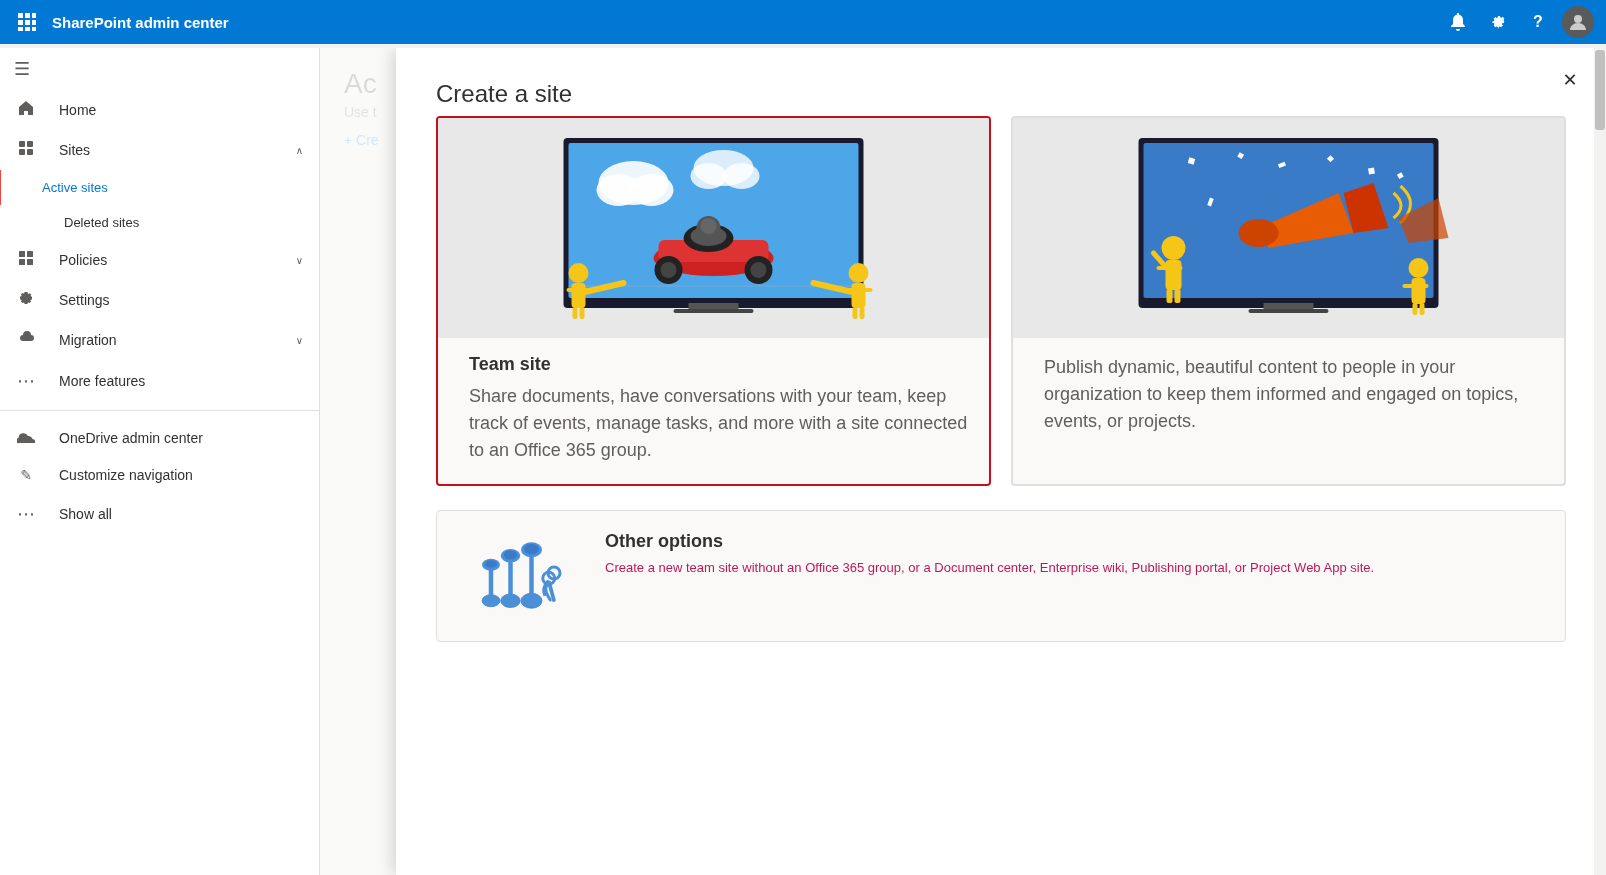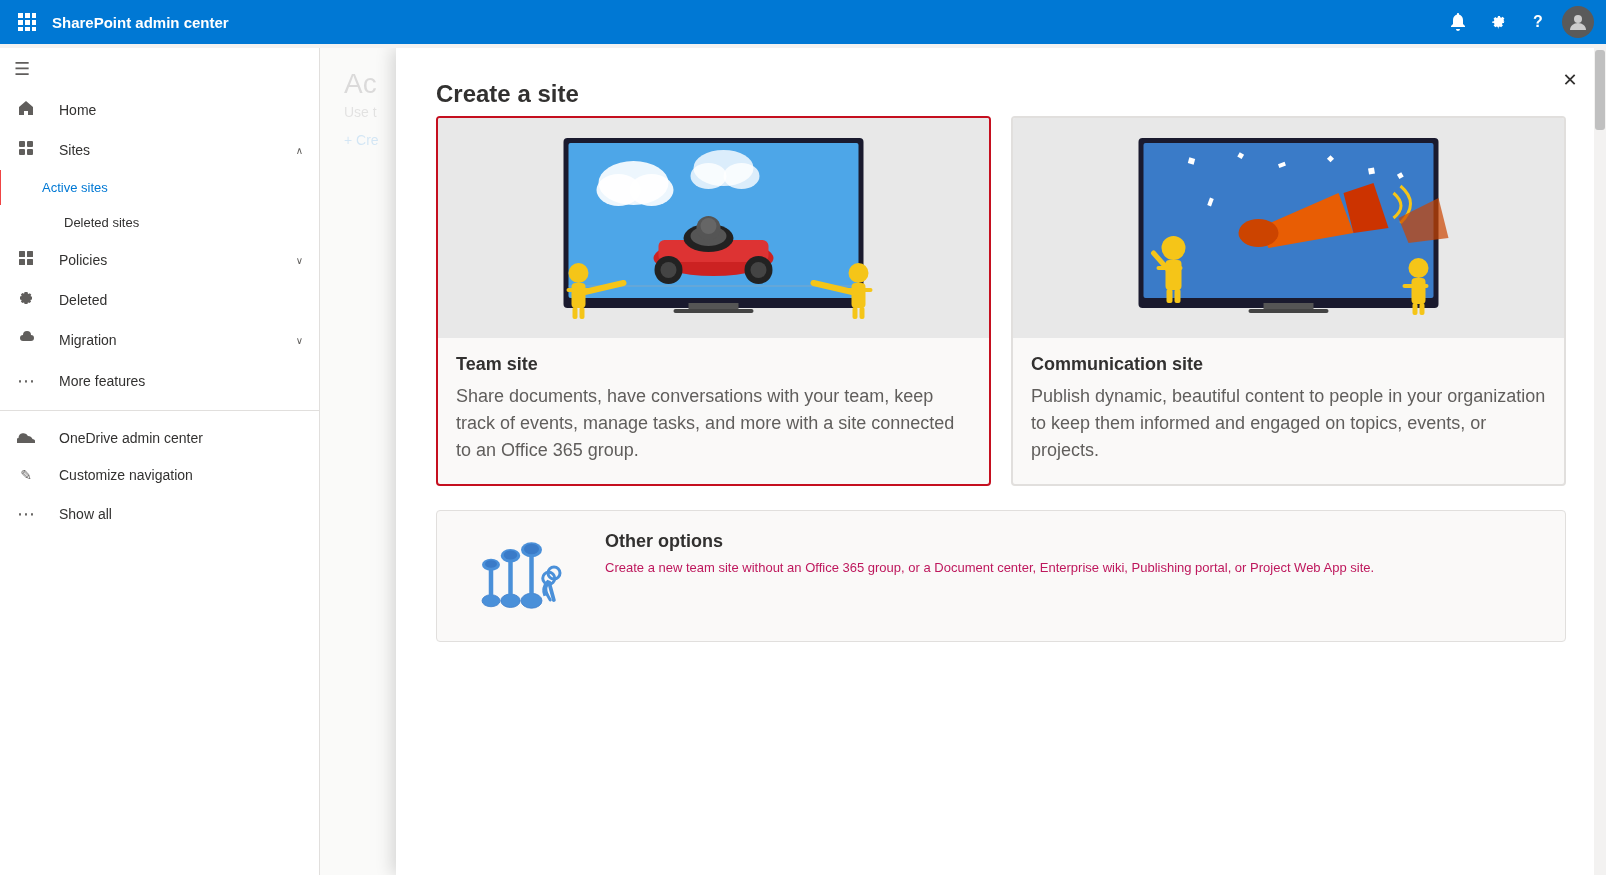--- a/index.html
+++ b/index.html
@@ -163,21 +163,21 @@
       cursor: pointer;
       color: #323130;
       width: 32px; height: 32px;
       display: flex; align-items: center; justify-content: center;
     }
     .modal-body {
       padding: 32px 40px;
     }
     .modal-title {
       font-size: 24px;
-      font-weight: 700;
+      font-weight: 400;
       color: #323130;
       margin-bottom: 8px;
     }
     .modal-subtitle {
       font-size: 14px;
       color: #605e5c;
       margin-bottom: 28px;
     }
 
     
@@ -201,20 +201,21 @@
       width: 100%;
       height: 220px;
       background: #e8e8e8;
       display: flex;
       align-items: center;
       justify-content: center;
       overflow: hidden;
     }
     .site-card-info {
       padding: 16px 18px 20px;
+      margin-left: 13px;
     }
     .site-card-title {
       font-size: 18px;
       font-weight: 600;
       color: #323130;
       margin-bottom: 8px;
     }
     .site-card-desc {
       font-size: 18px;
       color: #605e5c;
@@ -373,21 +374,21 @@
     <span>Policies</span>
     <span class="sidebar-chevron">∨</span>
   </div>
 
   <div class="sidebar-item">
     <span class="sidebar-section-icon">
       <svg width="16" height="16" viewBox="0 0 16 16" fill="#605e5c">
         <path d="M8 5a3 3 0 100 6A3 3 0 008 5zm6.2 1.8l-1.2-.2c-.1-.3-.2-.6-.4-.9l.7-1-1.5-1.5-1 .7c-.3-.2-.6-.3-.9-.4L9.5 2h-3l-.2 1.2c-.3.1-.6.2-.9.4l-1-.7-1.5 1.5.7 1c-.2.3-.3.6-.4.9L2 6.5v3l1.2.2c.1.3.2.6.4.9l-.7 1 1.5 1.5 1-.7c.3.2.6.3.9.4l.2 1.2h3l.2-1.2c.3-.1.6-.2.9-.4l1 .7 1.5-1.5-.7-1c.2-.3.3-.6.4-.9l1.2-.2v-3z"></path>
       </svg>
     </span>
-    <span>Deleted</span>
+    <span>Settings</span>
   </div>
 
   <div class="sidebar-item">
     <span class="sidebar-section-icon">
       <svg width="16" height="16" viewBox="0 0 16 16" fill="#605e5c">
         <path d="M13 5a4 4 0 00-8 0 3 3 0 000 6h8a3 3 0 000-6z"></path>
       </svg>
     </span>
     <span>Migration</span>
     <span class="sidebar-chevron">∨</span>
@@ -543,21 +544,20 @@
                 <rect x="354" y="185" width="5" height="12" rx="2" fill="#f5c518"></rect>
                 <rect x="361" y="185" width="5" height="12" rx="2" fill="#f5c518"></rect>
 
                 <rect x="205" y="185" width="50" height="6" fill="#555"></rect>
                 <rect x="190" y="191" width="80" height="4" rx="2" fill="#444"></rect>
 
                 <path d="M340 100 L380 80 L390 120 L350 125 Z" fill="#cc4400" opacity="0.7"></path>
               </svg>
             </div>
             <div class="site-card-info">
-              <div class="site-card-title">Communication site</div>
               <div class="site-card-desc">Publish dynamic, beautiful content to people in your organization to keep them informed and engaged on topics, events, or projects.</div>
             </div>
           </div>
         </div>
 
         <div class="other-options-card">
           <div class="other-options-icon">
 
             <svg viewBox="0 0 120 90" class="tools-svg" xmlns="http://www.w3.org/2000/svg">
 

